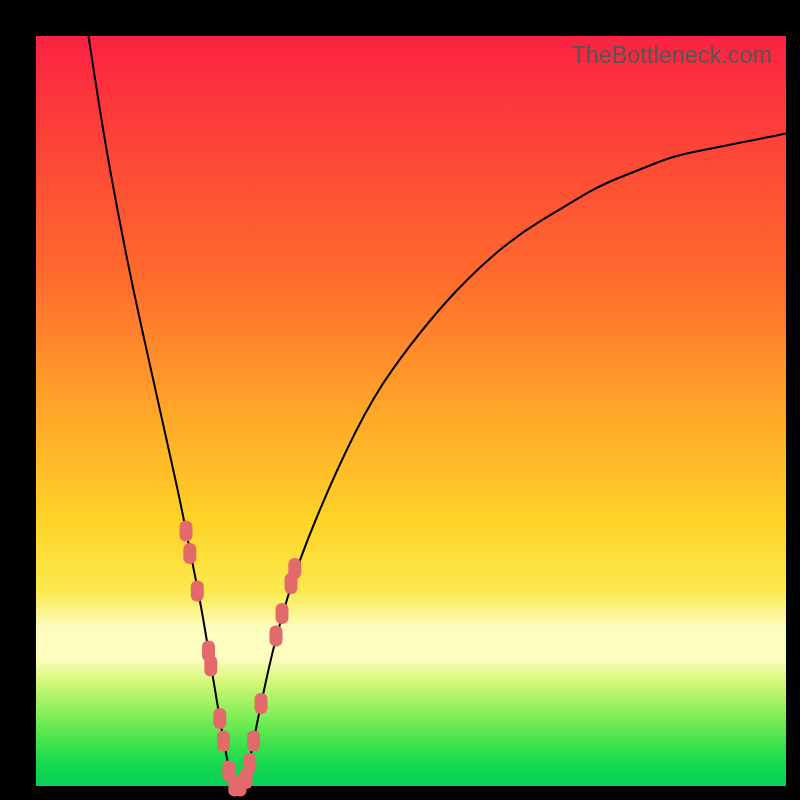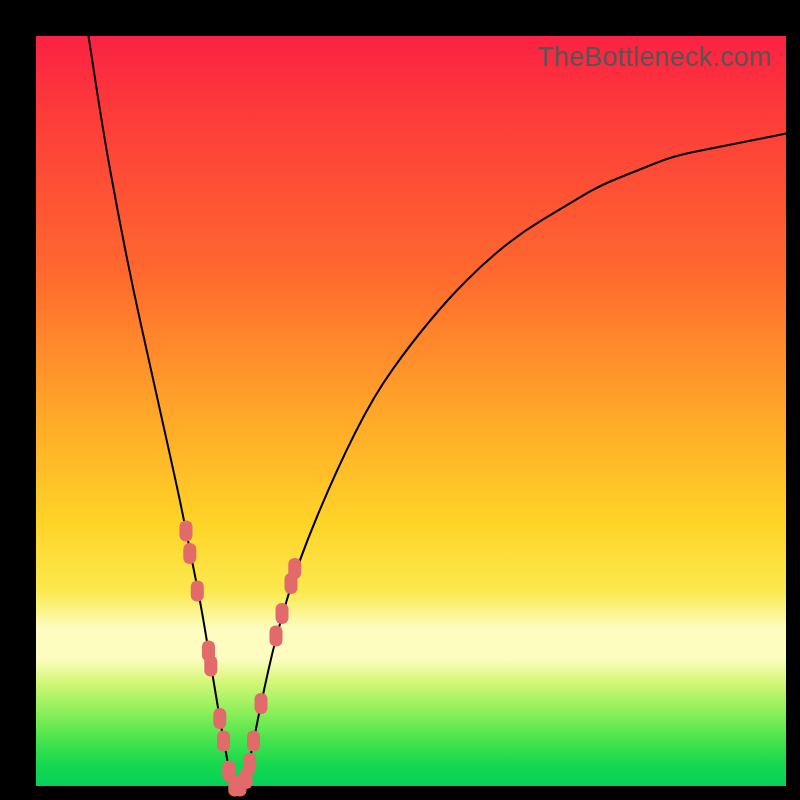--- a/index.html
+++ b/index.html
@@ -39,21 +39,21 @@
       #45e34d 94%,
       #17d94e 97%,
       #06d05a 100%
     );
   }
   .watermark {
     position: absolute;
     top: 6px;
     right: 14px;
     color: #555;
-    font-size: 27px;
+    font-size: 23px;
     font-weight: 400;
     letter-spacing: 0.2px;
     user-select: none;
   }
   svg.overlay {
     position: absolute;
     left: 0;
     top: 0;
     width: 750px;
     height: 750px;

